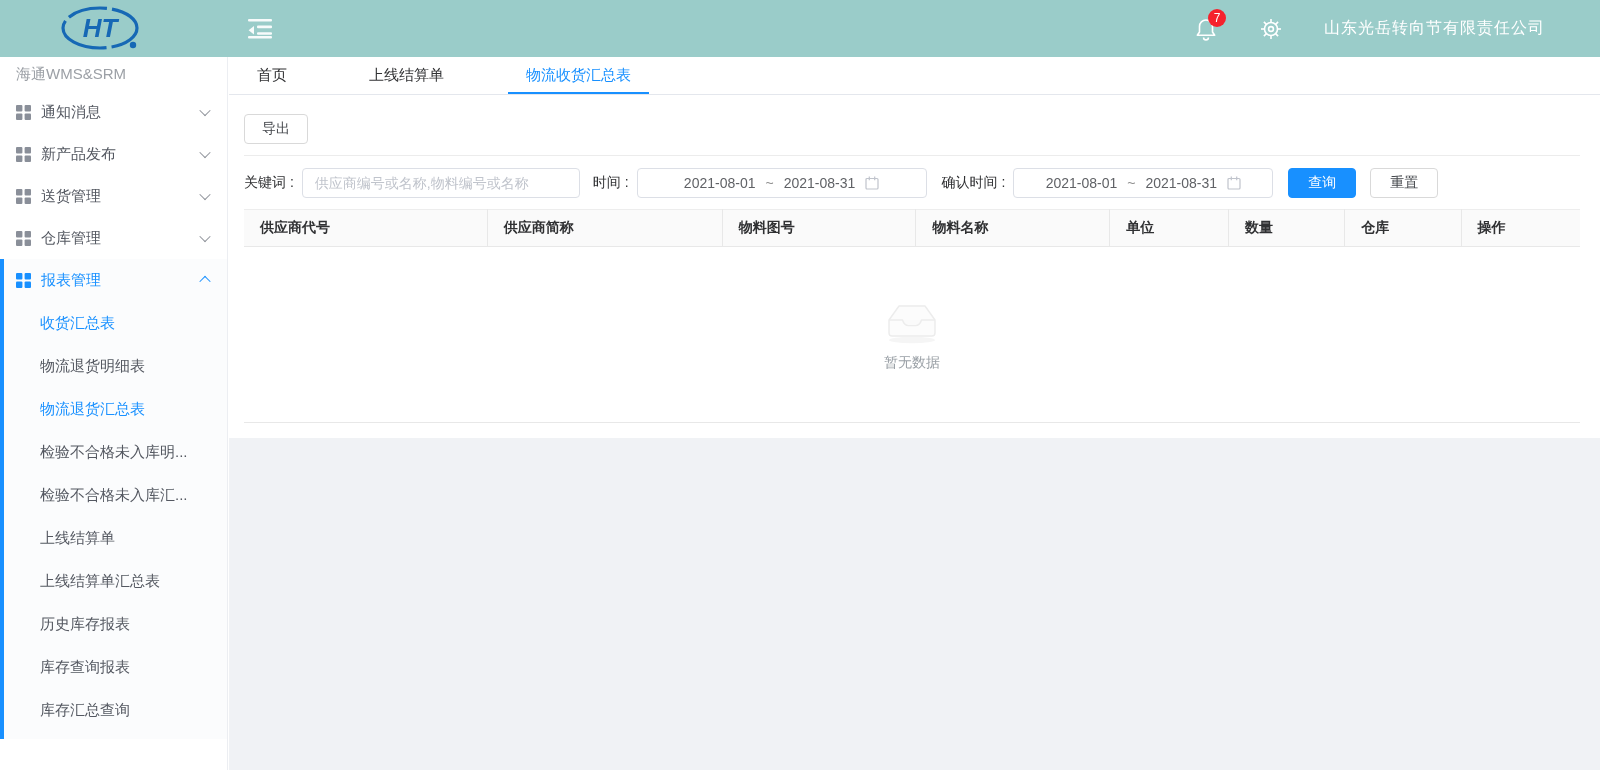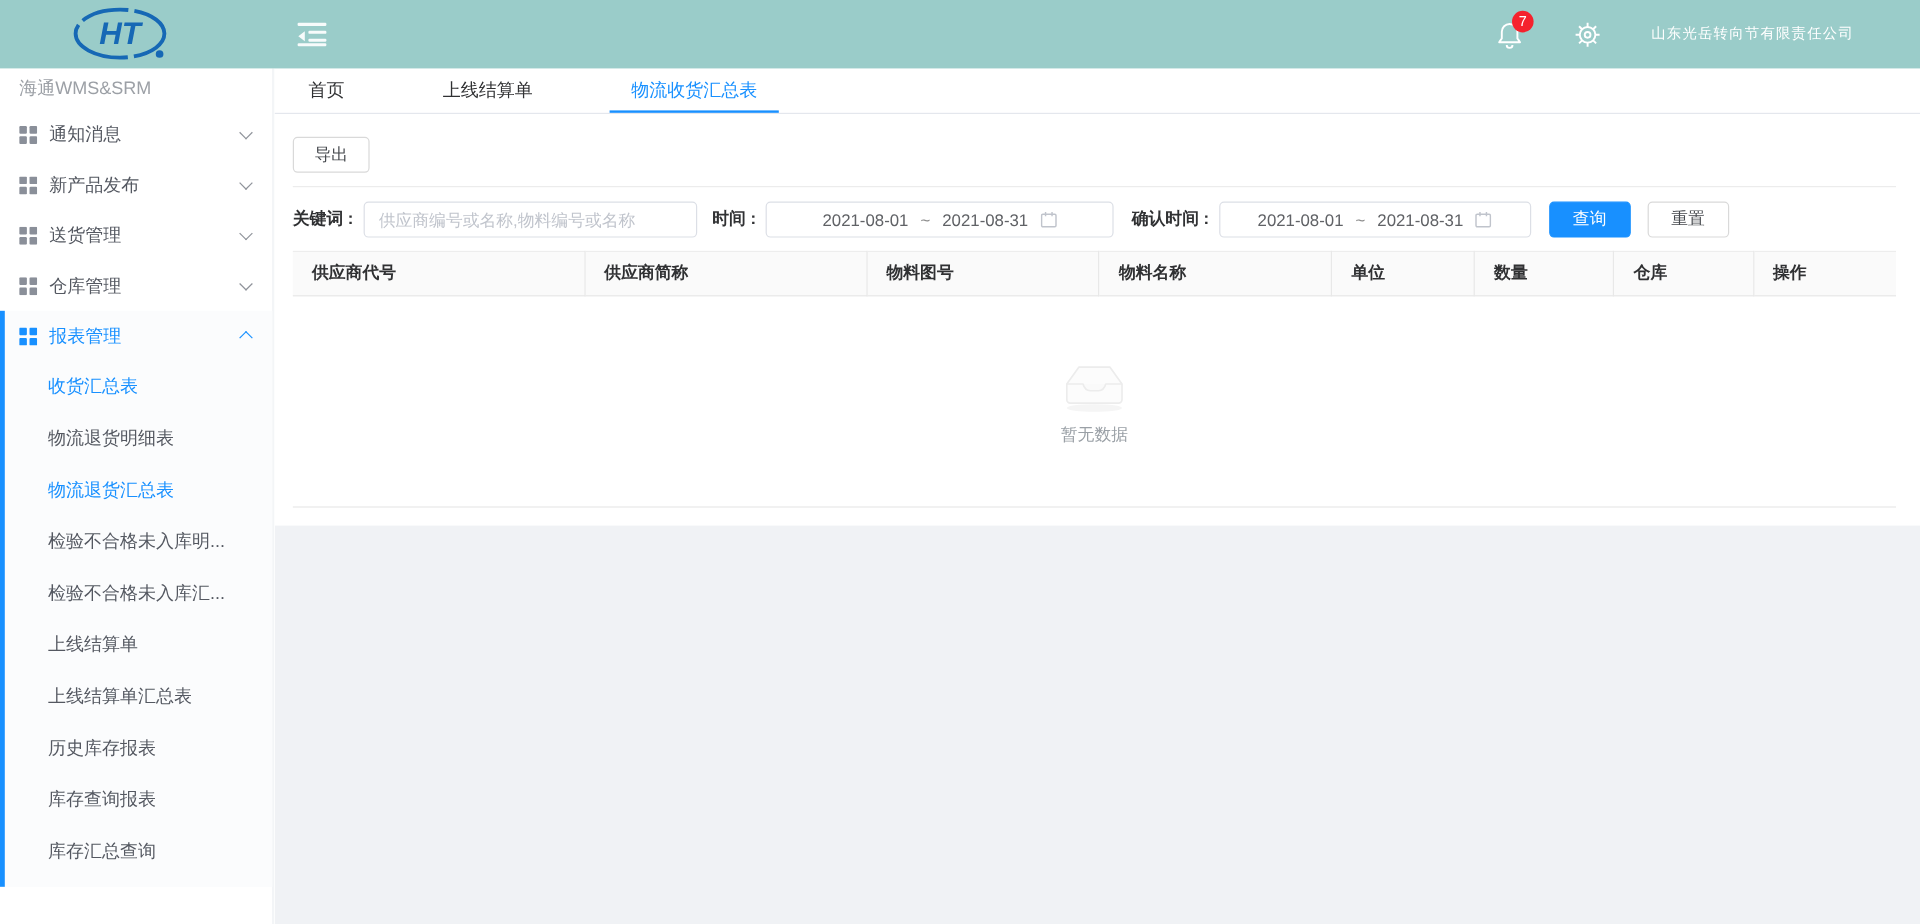--- a/index.html
+++ b/index.html
@@ -8,21 +8,21 @@
   .app { position:relative; width:1600px; height:770px; overflow:hidden; background:#fff; }
 
   
   .topbar { position:absolute; top:0; left:0; width:1600px; height:57px; background:#9accc9; z-index:5; }
   .logo { position:absolute; left:52px; top:4px; }
   .fold-btn { position:absolute; left:246px; top:17px; width:28px; height:24px; cursor:pointer; }
   .top-right { position:absolute; right:55px; top:0; height:57px; display:flex; align-items:center; gap:40px; }
   .bell-wrap { position:relative; width:24px; height:26px; cursor:pointer; }
   .badge { position:absolute; top:-7px; right:-8px; min-width:18px; height:18px; border-radius:9px;
            background:#f5222d; color:#fff; font-size:12px; line-height:18px; text-align:center; }
-  .company { color:#ffffff; font-size:12px; letter-spacing:1px; }
+  .company { color:#ffffff; font-size:16px; letter-spacing:1px; }
 
   
   .sidebar { position:absolute; top:57px; left:0; width:228px; height:713px; background:#fff;
              border-right:1px solid #eceef2; z-index:4; }
   .side-title { height:34px; line-height:34px; padding-left:16px; color:#9ca0a6; font-size:15px; }
   .menu-item { height:42px; display:flex; align-items:center; padding:0 18px 0 16px; font-size:15px;
                color:#545861; cursor:pointer; }
   .menu-item .mi-label { margin-left:10px; }
   .menu-item.active { color:#1890ff; }
   .chev { width:8px; height:8px; border-right:1.5px solid #8f939a; border-bottom:1.5px solid #8f939a;
@@ -45,21 +45,21 @@
   .tab.active::after { content:""; position:absolute; left:2px; right:2px; bottom:0; height:2px; background:#1890ff; }
 
   .panel { background:#fff; height:343px; padding:19px 20px 15px 15px; }
 
   .btn { display:inline-flex; align-items:center; justify-content:center; height:30px; padding:0 17px;
          background:#fff; border:1px solid #d9d9d9; border-radius:4px; font-size:14px; color:#45484d;
          cursor:pointer; font-family:inherit; }
   .divider { height:1px; background:#ececec; margin-top:11px; }
 
   .filter-row { display:flex; align-items:center; margin-top:12px; font-size:14px; color:#303133; }
-  .flabel { font-weight:700; white-space:nowrap; }
+  .flabel { font-weight:400; white-space:nowrap; }
   .keyword-input { width:278px; height:30px; border:1px solid #dcdfe6; border-radius:4px; margin-left:8px;
                    padding:0 12px; font-size:14px; color:#606266; outline:none; font-family:inherit; }
   .keyword-input::placeholder { color:#c0c4cc; }
   .range { display:flex; align-items:center; justify-content:center; height:30px; border:1px solid #dcdfe6;
            border-radius:4px; margin-left:8px; color:#606266; cursor:pointer; background:#fff; }
   .range .dt { padding:0 10px; }
   .range .sep { color:#8c8c8c; }
   .range-1 { width:290px; } .range-2 { width:260px; }
   .cal { margin-right:10px; display:flex; }
   .btn-primary { background:#1890ff; border-color:#1890ff; color:#fff; width:68px; margin-left:15px; }

